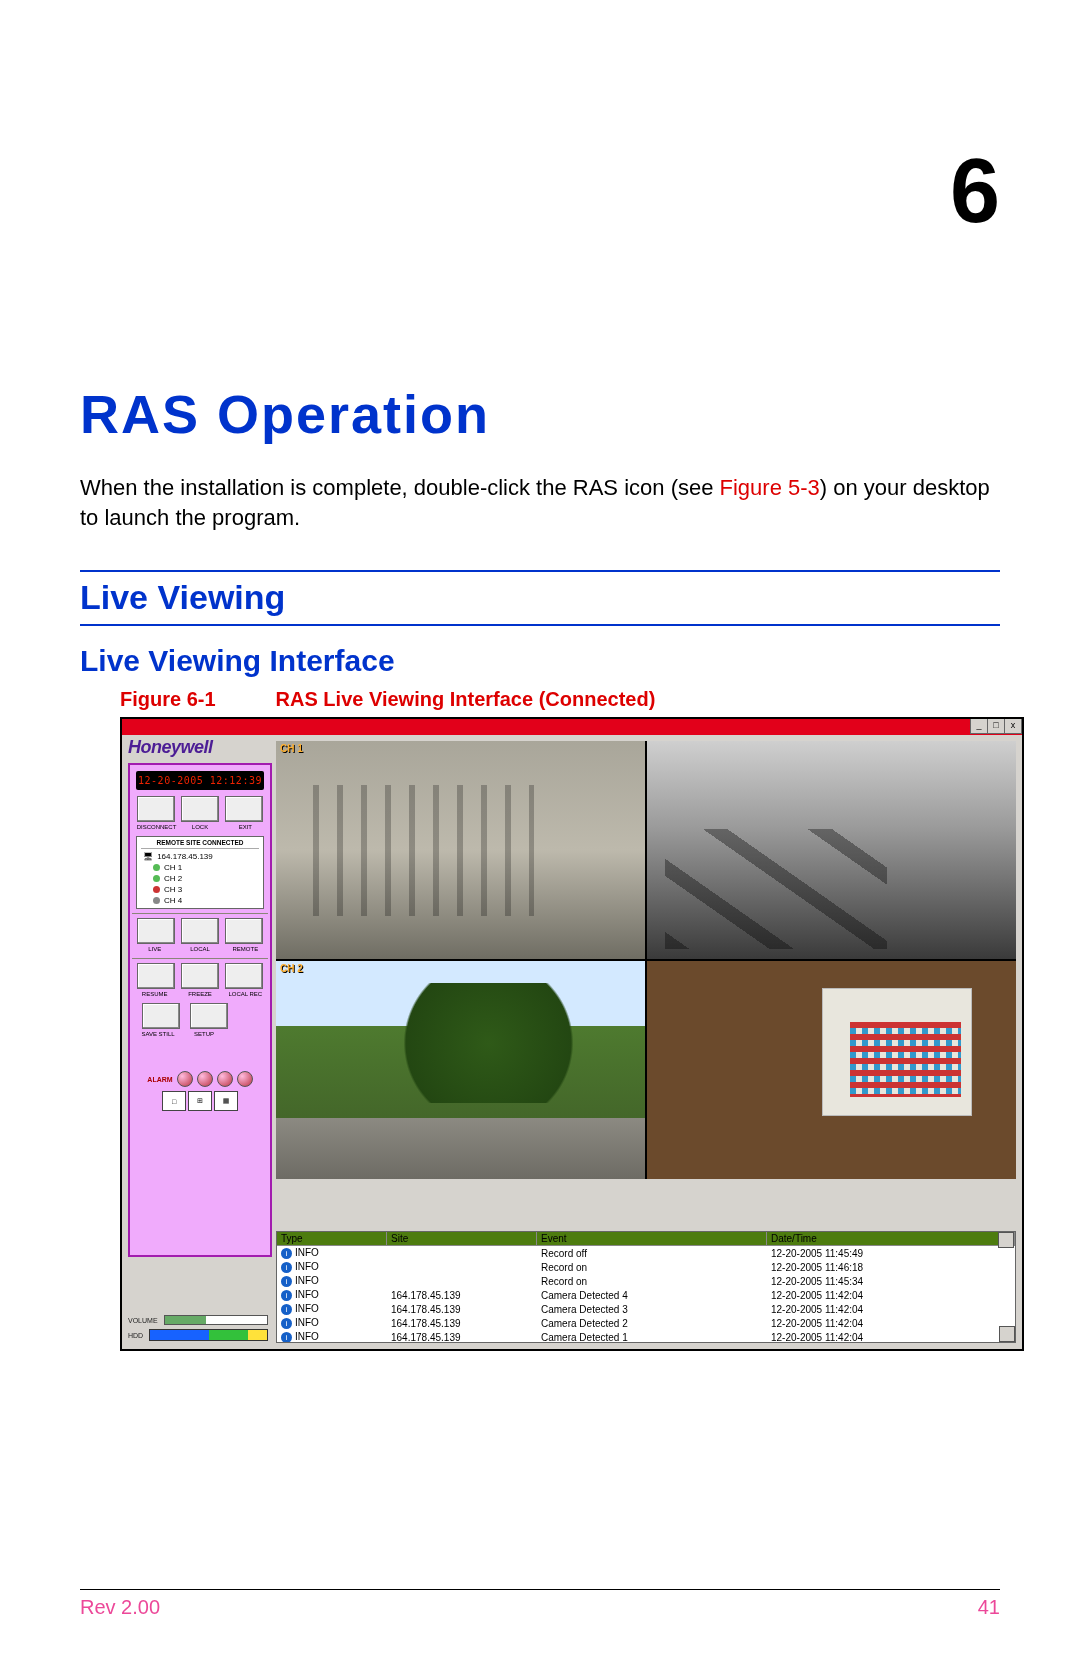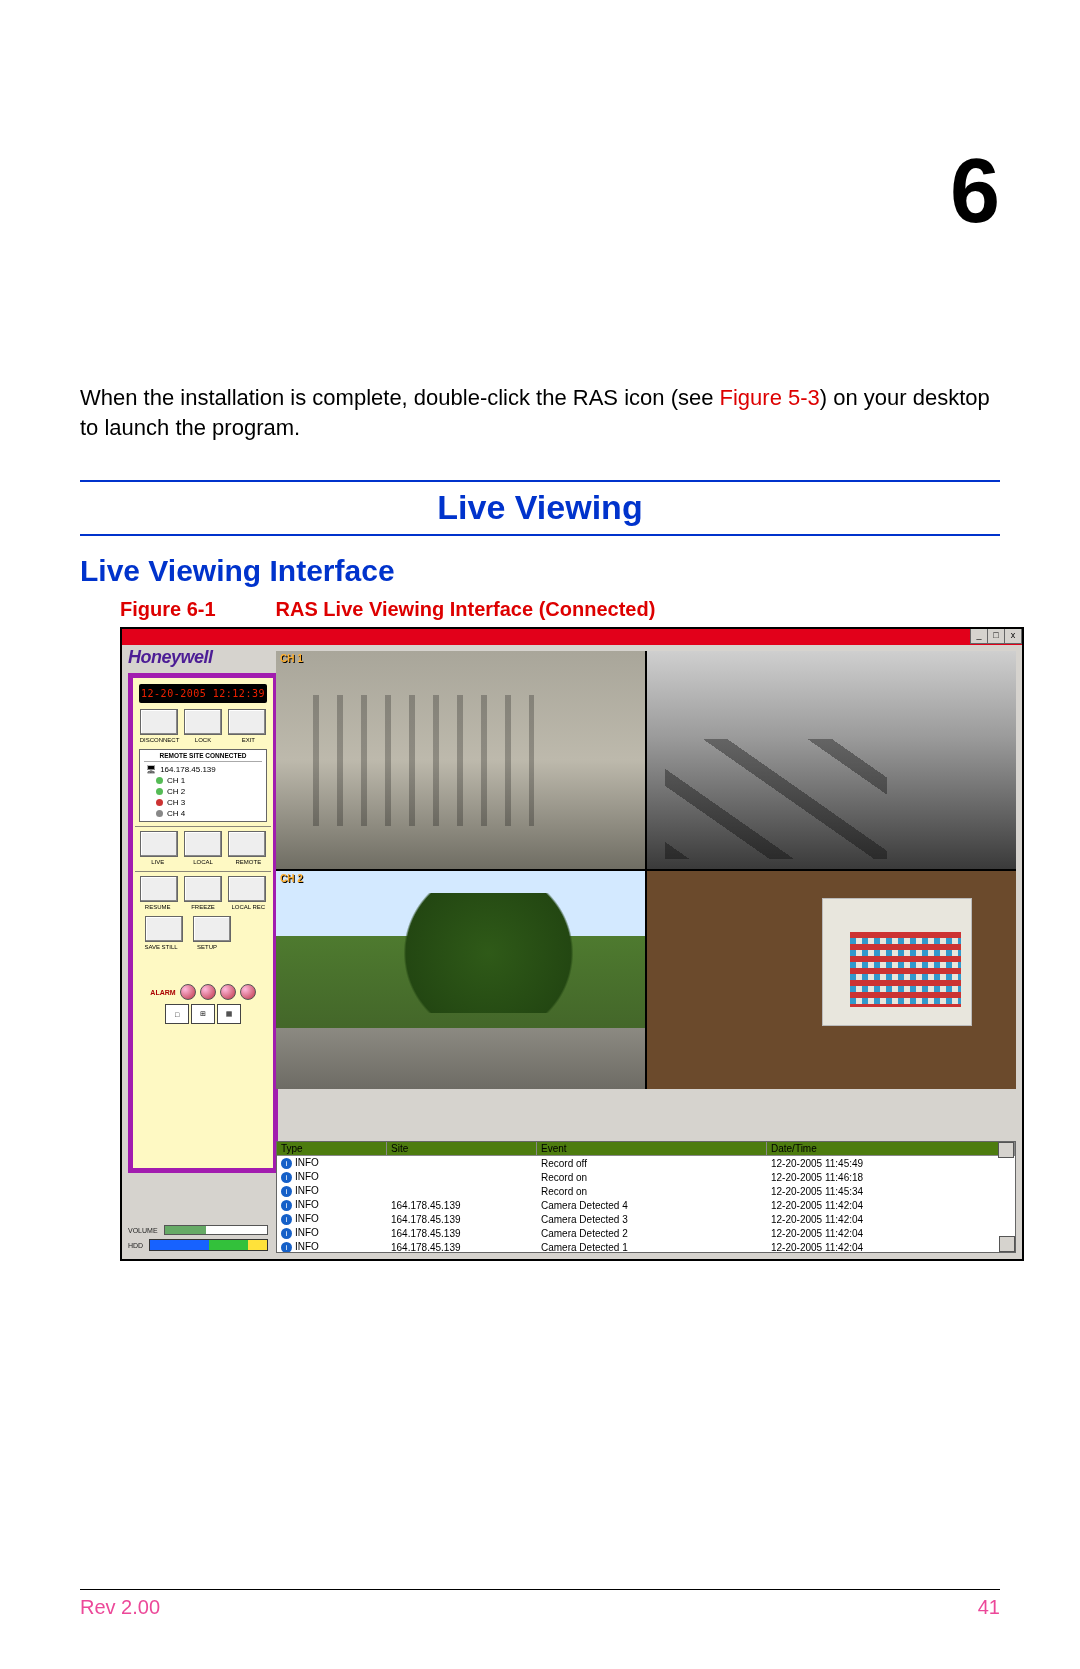--- a/index.html
+++ b/index.html
@@ -40,21 +40,20 @@
   }
   .fig-ref { color: #d00; }
   .section-h2 {
     color: #0033cc;
     font-size: 34px;
     font-weight: bold;
     border-top: 2px solid #0033cc;
     border-bottom: 2px solid #0033cc;
     padding: 6px 0 7px 0;
     margin: 0 0 18px 0;
-    text-align: center;
   }
   .section-h3 {
     color: #0033cc;
     font-size: 30px;
     font-weight: bold;
     margin: 0 0 10px 0;
   }
   .fig-caption {
     color: #d00;
     font-size: 20px;
@@ -103,22 +102,22 @@
     color: #4c1d95;
     font-weight: bold;
     font-size: 18px;
     font-style: italic;
     letter-spacing: -0.5px;
   }
   .left-panel {
     position: absolute;
     top: 44px; left: 6px;
     width: 140px;
-    background: #fef9c3;
-    border: 5px solid #a21caf;
+    background: #f0abfc;
+    border: 2px solid #a21caf;
     height: 490px;
   }
   .lcd {
     margin: 6px;
     background: #000;
     color: #e20;
     font-family: monospace;
     font-size: 10px;
     padding: 4px 2px;
     text-align: center;
@@ -302,20 +301,21 @@
     align-items:flex-start;
   }
   .footer .right { text-align:right; }
 </style>
 </head>
 <body>
 
 <div class="page">
   <div class="chapter-number">6</div>
 
+  <div class="chapter-title">RAS Operation</div>
 
   <div class="intro-text">
     <span>When the installation is complete, double-click the RAS icon (see </span><span class="fig-ref">Figure 5-3</span><span>) on your desktop to launch the program.</span>
   </div>
 
   <h2 class="section-h2">Live Viewing</h2>
 
   <h3 class="section-h3">Live Viewing Interface</h3>
 
   <div class="fig-caption">

